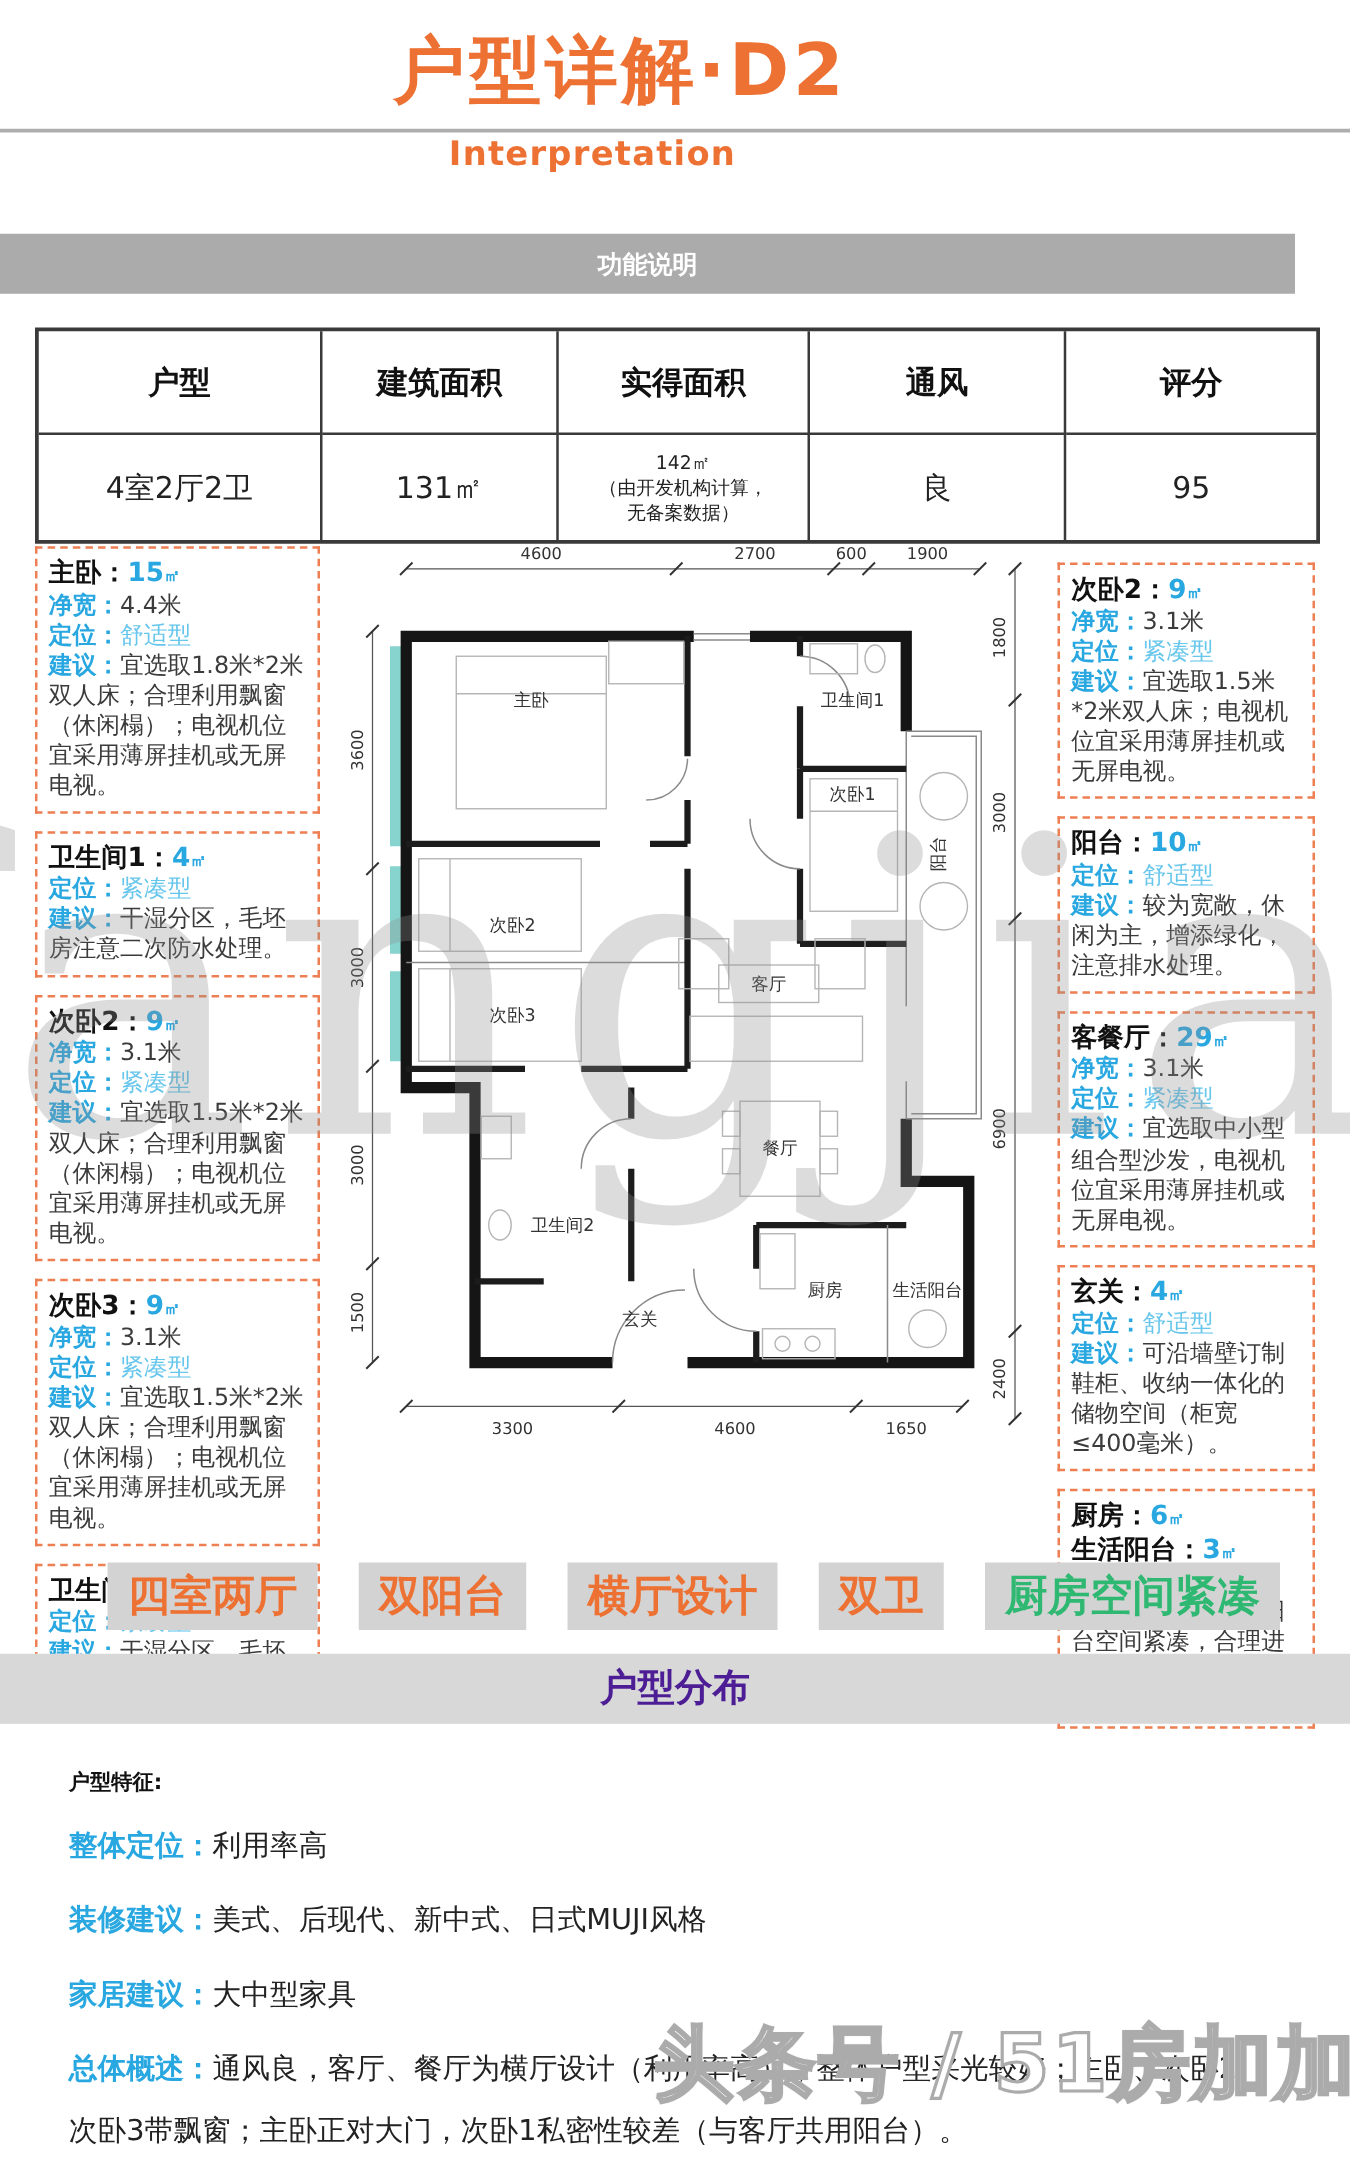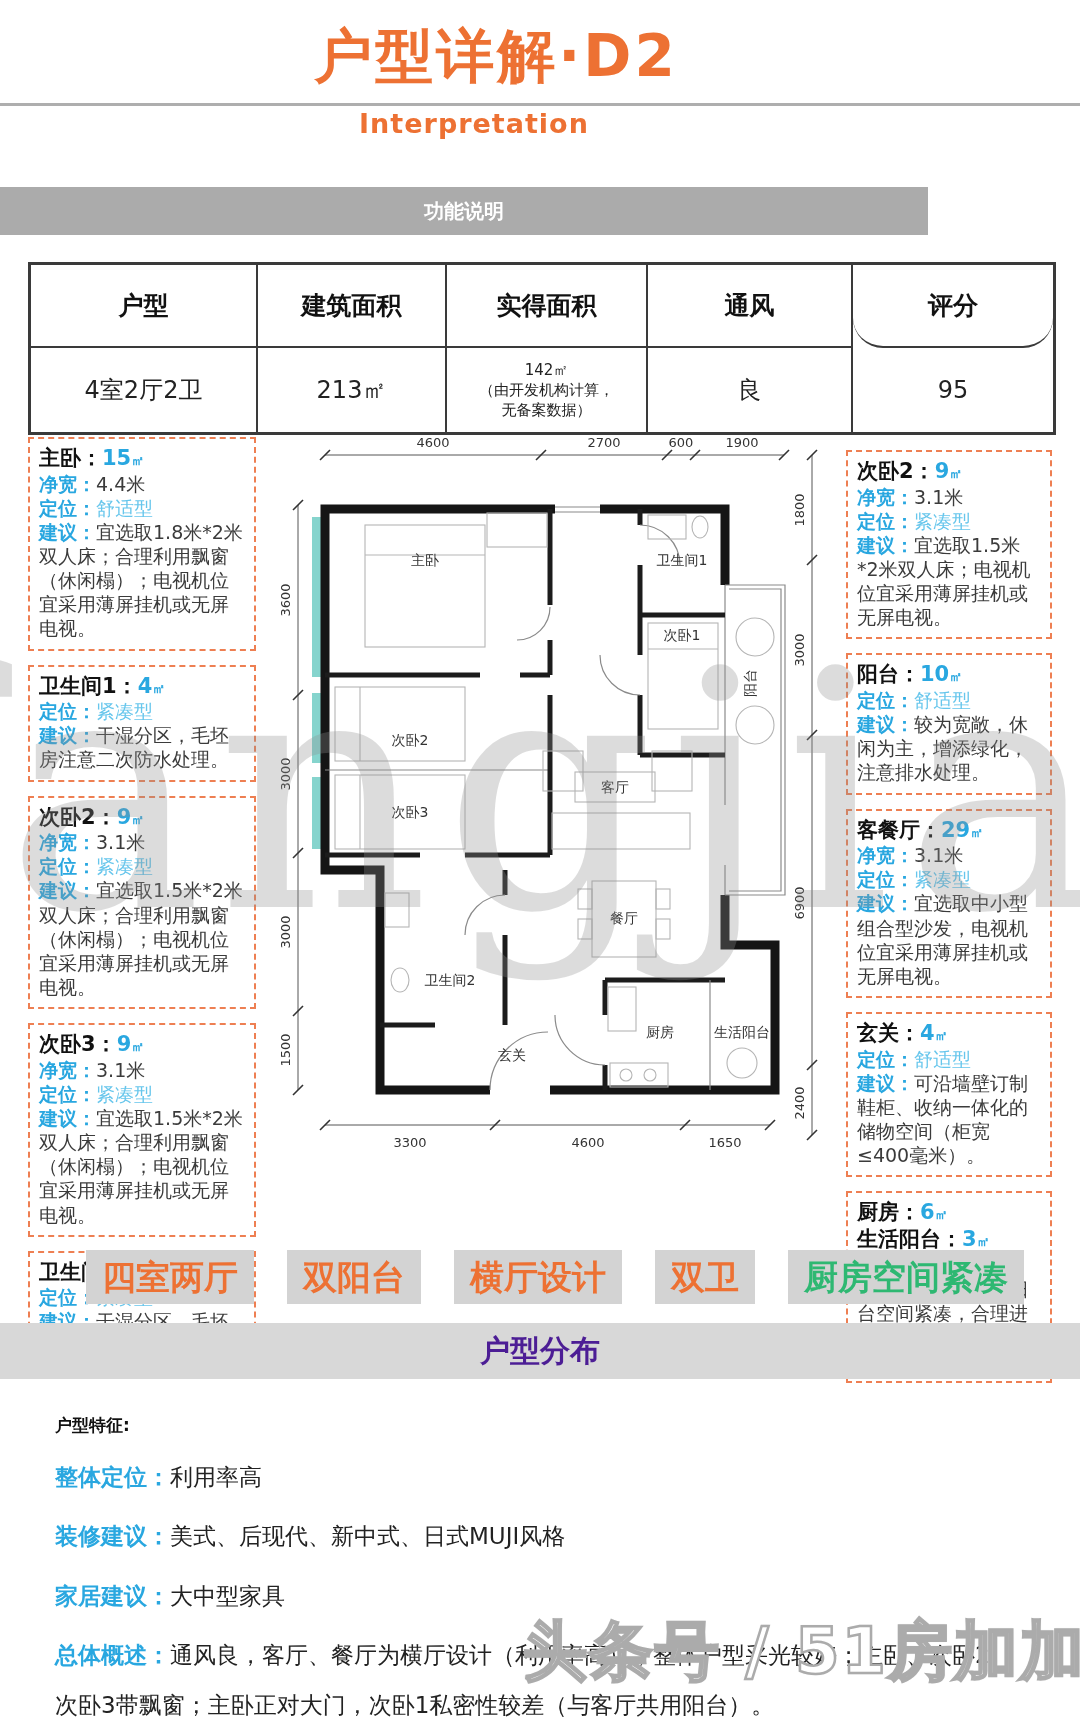--- a/index.html
+++ b/index.html
@@ -7,32 +7,32 @@
         font-family:"DejaVu Sans",sans-serif;color:#333;}
 
   
   .hdr-line{position:absolute;left:0;top:103px;width:1080px;height:3px;background:#aeaeae;z-index:1;}
   .title{position:absolute;left:0;top:18px;width:992px;text-align:center;z-index:2;
          font-size:58px;font-weight:bold;color:#ED7133;letter-spacing:3px;}
   .subtitle{position:absolute;left:0;top:108px;width:948px;text-align:center;z-index:2;
             font-size:27px;font-weight:bold;color:#ED7133;letter-spacing:1px;}
 
   
-  .bar1{position:absolute;left:0;top:187px;width:928px;height:48px;background:#ABABAB;
+  .bar1{position:absolute;left:0;top:187px;width:1036px;height:48px;background:#ABABAB;
         color:#fff;font-size:20px;font-weight:bold;text-align:center;line-height:48px;z-index:2;}
   .bar2{position:absolute;left:0;top:1323px;width:1080px;height:56px;background:#D8D8D8;
         color:#4c1d95;font-size:30px;font-weight:bold;text-align:center;line-height:56px;z-index:4;}
 
   
   .spec-table{position:absolute;left:28px;top:262px;width:1022px;z-index:3;background:#fff;
               display:grid;grid-template-columns:227fr 189fr 201fr 205fr 200fr;
               grid-template-rows:83px 84px;border:3px solid #3a3a3a;}
   .spec-table .cell{border-right:2px solid #3a3a3a;border-bottom:2px solid #3a3a3a;
               display:flex;flex-direction:column;align-items:center;justify-content:center;}
-  .spec-table .cell:nth-child(5n){border-right:none;border-radius:30px;}
+  .spec-table .cell:nth-child(5n){border-right:none;}
   .spec-table .cell:nth-child(n+6){border-bottom:none;}
   .th{font-size:25px;font-weight:bold;color:#111;text-align:center;}
   .td{font-size:24px;color:#222;}
   .td-small{font-size:15px;line-height:1.35;color:#222;text-align:center;}
 
   
   .col{position:absolute;z-index:3;}
   #left-col{left:28px;top:437px;width:228px;}
   #right-col{left:846px;top:450px;width:206px;}
   .abox{border:2px dashed #EE7F52;padding:6px 9px 8px;margin-bottom:14px;
@@ -102,21 +102,21 @@
     <div class="cell">
         <span class="th">通风</span>
       </div>
     <div class="cell">
         <span class="th">评分</span>
       </div>
     <div class="cell">
         <span class="td">4室2厅2卫</span>
       </div>
     <div class="cell">
-        <span class="td">213㎡</span>
+        <span class="td">131㎡</span>
       </div>
     <div class="cell">
       <div class="td-small">142㎡</div>
       <div class="td-small">（由开发机构计算，</div>
       <div class="td-small">无备案数据）</div>
     </div>
     <div class="cell">
         <span class="td">良</span>
       </div>
     <div class="cell">

